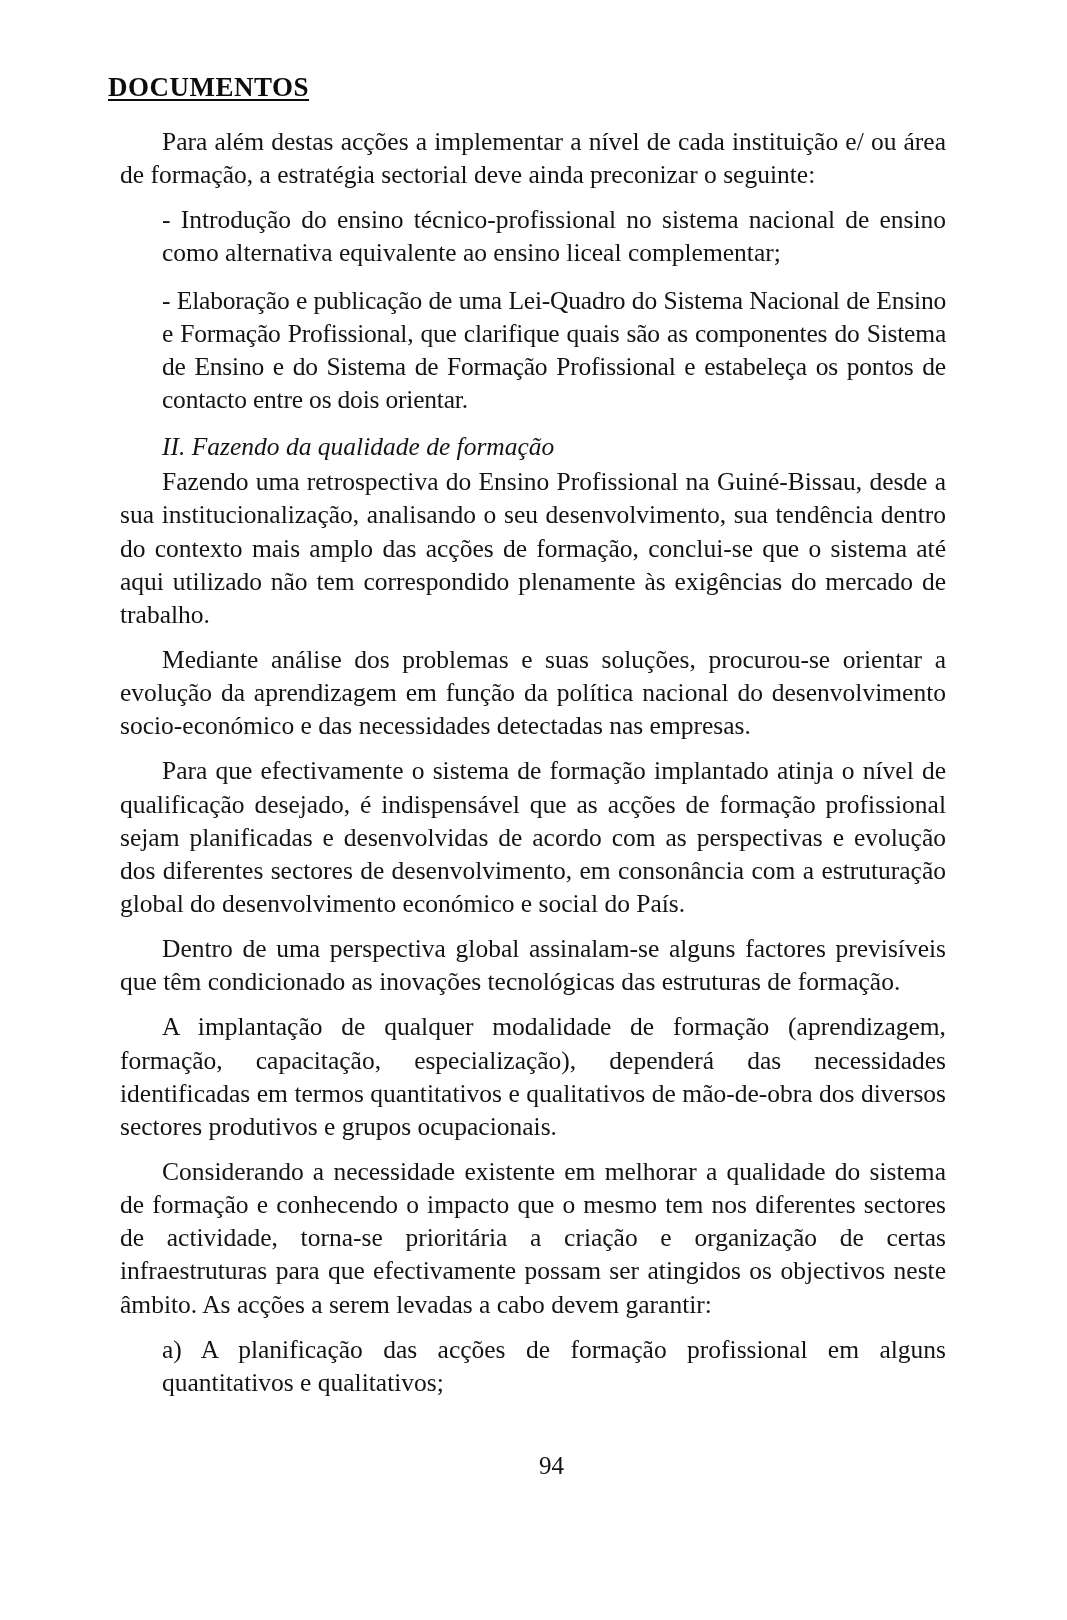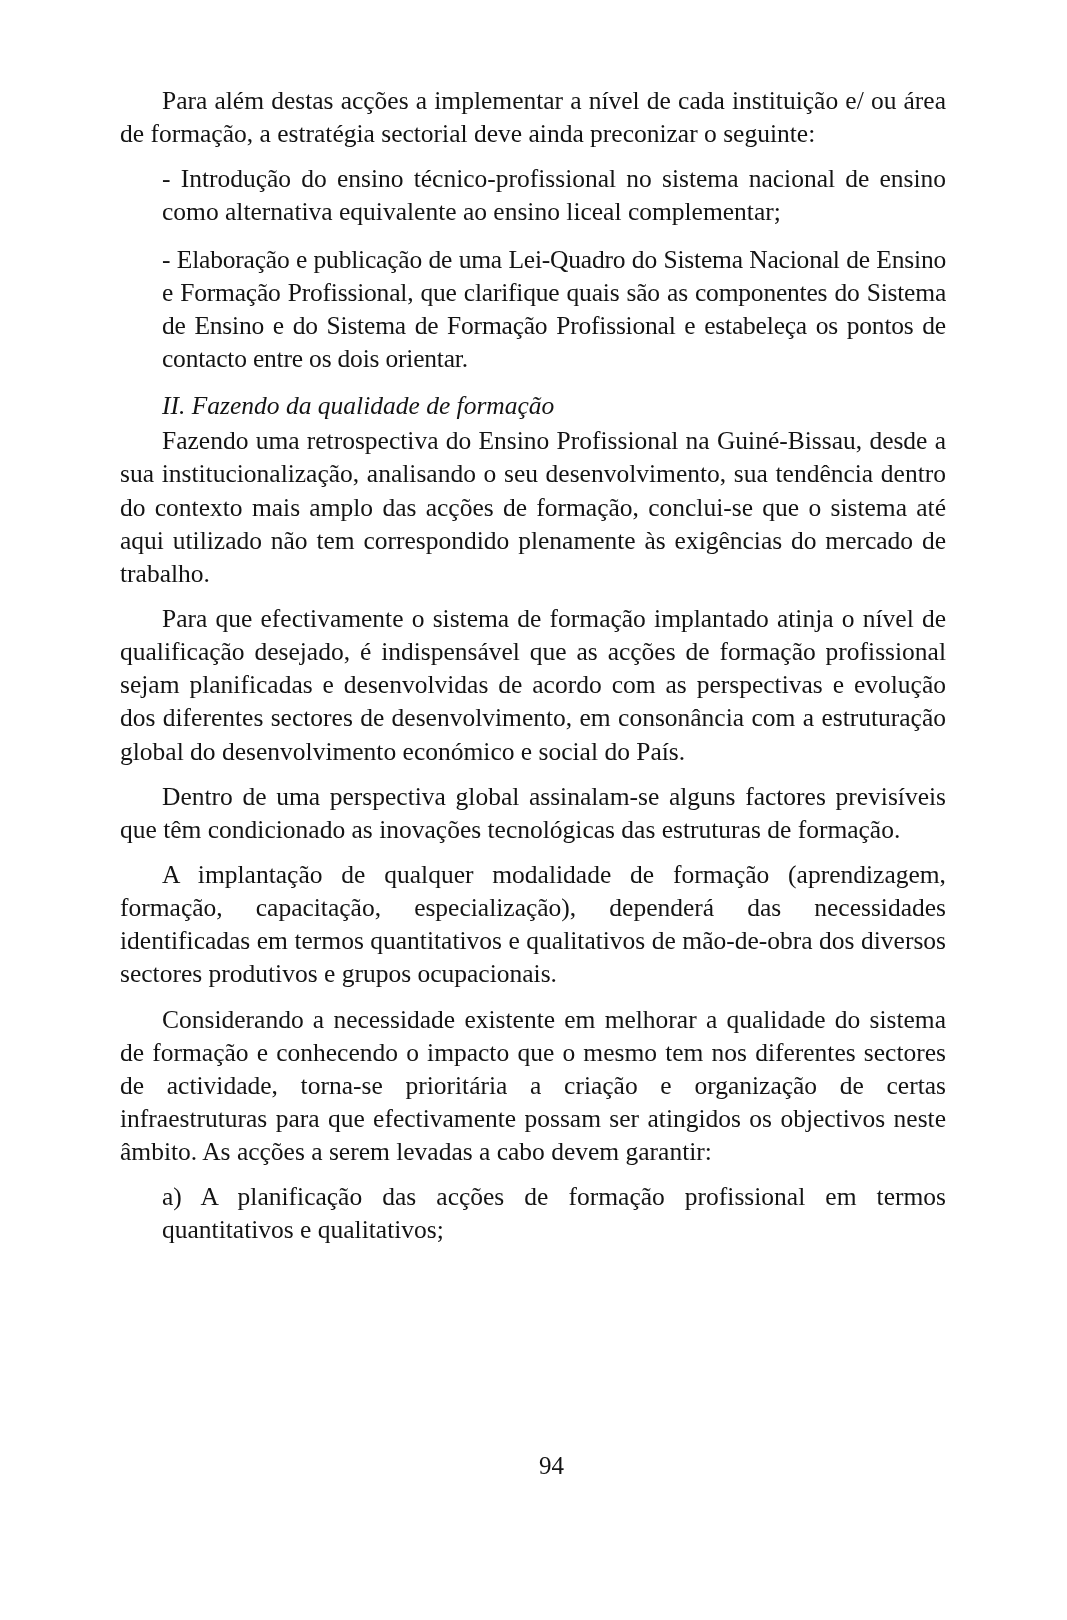--- a/index.html
+++ b/index.html
@@ -88,39 +88,41 @@
     margin-top: 0px;
   }
 </style>
 </head>
 <body>
 
 <div class="page">
 
   <div class="content">
 
+    <h1 class="doc-header">DOCUMENTOS</h1>
 
     <p class="indent block">Para além destas acções a implementar a nível de cada instituição e/ ou área de formação, a estratégia sectorial deve ainda preconizar o seguinte:</p>
 
     <p class="bullet block">- Introdução do ensino técnico-profissional no sistema nacional de ensino como alternativa equivalente ao ensino liceal complementar;</p>
 
     <p class="bullet tight block">- Elaboração e publicação de uma Lei-Quadro do Sistema Nacional de Ensino e Formação Profissional, que clarifique quais são as componentes do Sistema de Ensino e do Sistema de Formação Profissional e estabeleça os pontos de contacto entre os dois orientar.</p>
 
     <p class="section-title block">II. Fazendo da qualidade de formação</p>
 
     <p class="indent block">Fazendo uma retrospectiva do Ensino Profissional na Guiné-Bissau, desde a sua institucionalização, analisando o seu desenvolvimento, sua tendência dentro do contexto mais amplo das acções de formação, conclui-se que o sistema até aqui utilizado não tem correspondido plenamente às exigências do mercado de trabalho.</p>
 
+    <p class="indent block">Mediante análise dos problemas e suas soluções, procurou-se orientar a evolução da aprendizagem em função da política nacional do desenvolvimento socio-económico e das necessidades detectadas nas empresas.</p>
 
     <p class="indent block">Para que efectivamente o sistema de formação implantado atinja o nível de qualificação desejado, é indispensável que as acções de formação profissional sejam planificadas e desenvolvidas de acordo com as perspectivas e evolução dos diferentes sectores de desenvolvimento, em consonância com a estruturação global do desenvolvimento económico e social do País.</p>
 
     <p class="indent block">Dentro de uma perspectiva global assinalam-se alguns factores previsíveis que têm condicionado as inovações tecnológicas das estruturas de formação.</p>
 
     <p class="indent block">A implantação de qualquer modalidade de formação (aprendizagem, formação, capacitação, especialização), dependerá das necessidades identificadas em termos quantitativos e qualitativos de mão-de-obra dos diversos sectores produtivos e grupos ocupacionais.</p>
 
     <p class="indent block">Considerando a necessidade existente em melhorar a qualidade do sistema de formação e conhecendo o impacto que o mesmo tem nos diferentes sectores de actividade, torna-se prioritária a criação e organização de certas infraestruturas para que efectivamente possam ser atingidos os objectivos neste âmbito. As acções a serem levadas a cabo devem garantir:</p>
 
-    <p class="list-item block">a) A planificação das acções de formação profissional em termos quantitativos e qualitativos;</p>
+    <p class="list-item block">a) A planificação das acções de formação profissional em alguns quantitativos e qualitativos;</p>
 
   </div>
 
   <div class="page-number">94</div>
 
 </div>
 
 </body></html>

